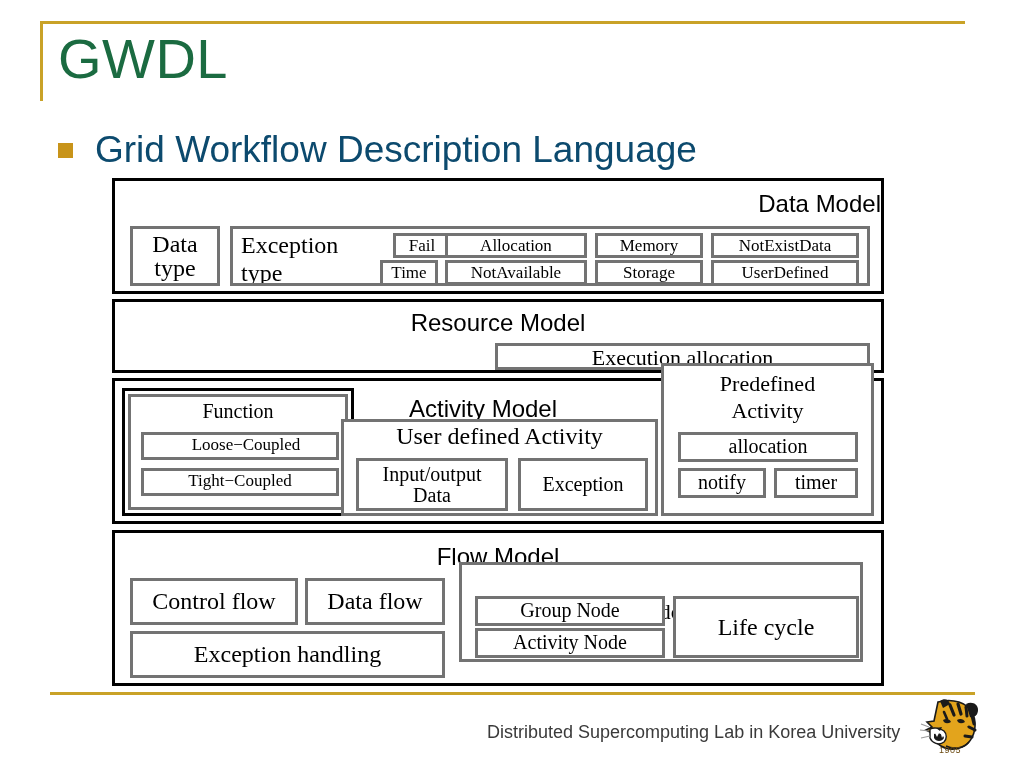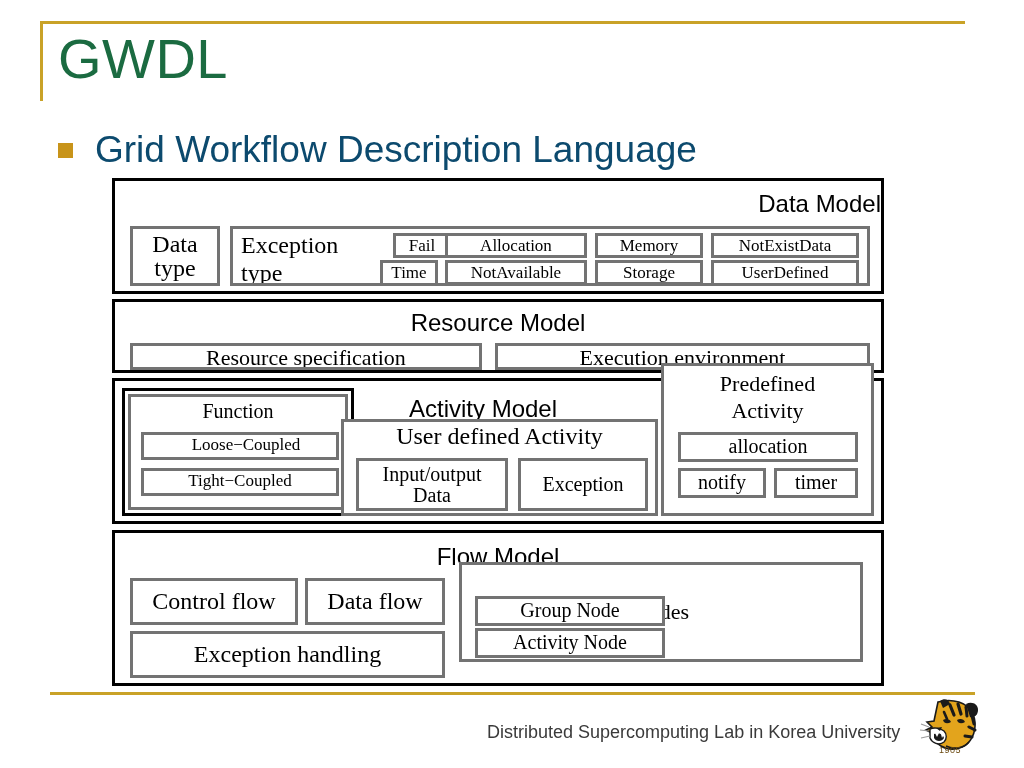--- a/index.html
+++ b/index.html
@@ -173,22 +173,21 @@
       <span class="nbox clip f17" style="left:147px; top:31px; width:58px; height:36px;">Time</span>
       <span class="nbox clip f17" style="left:212px; top:31px; width:142px; height:25px;">NotAvailable</span>
       <span class="nbox clip f17" style="left:362px; top:31px; width:108px; height:25px;">Storage</span>
       <span class="nbox clip f17" style="left:478px; top:31px; width:148px; height:37px;">UserDefined</span>
     </div>
   </div>
 
   <div class="model-box" style="left:0; top:121px; width:772px; height:74px;">
     <div class="model-title" style="top:7px;">Resource Model</div>
 
-    <div class="nbox clip f22" style="left:15px; top:41px; width:352px; height:27px;">Resource specification</div>
-    <div class="nbox clip f22" style="left:380px; top:41px; width:375px; height:27px;">Execution environment</div>
+    <div class="nbox clip f22" style="left:380px; top:41px; width:375px; height:27px;">Execution allocation</div>
   </div>
 
   <div class="model-box" style="left:0; top:200px; width:772px; height:146px;">
     <div class="model-title" style="top:14px; left:160px; right:190px;">Activity Model</div>
 
     <div class="notch-outer" style="left:7px; top:7px; width:232px; height:128px;"></div>
 
     <div class="nbox" style="left:13px; top:13px; width:220px; height:116px; flex-direction:column; justify-content:flex-start;">
       <span class="f20" style="margin-top:4px;">Function</span>
       <span class="nbox clip f17" style="left:10px; top:35px; width:198px; height:28px;padding-left:12px;">Loose−Coupled</span>
@@ -215,20 +214,21 @@
     <div class="model-title" style="top:10px;">Flow Model</div>
 
     <div class="nbox f24" style="left:15px; top:45px; width:168px; height:47px;text-align:right;">Control flow</div>
     <div class="nbox f24" style="left:190px; top:45px; width:140px; height:47px;">Data flow</div>
     <div class="nbox f24" style="left:15px; top:98px; width:315px; height:47px;">Exception handling</div>
 
     <div class="nbox" style="left:344px; top:29px; width:404px; height:100px; flex-direction:column; justify-content:center;">
       <span class="f22" style="margin-top:1px;">Nodes</span>
       <span class="nbox clip f20" style="left:13px; top:31px; width:190px; height:30px;">Group Node</span>
       <span class="nbox clip f20" style="left:13px; top:63px; width:190px; height:30px;">Activity Node</span>
+      <span class="nbox f24" style="left:211px; top:31px; width:186px; height:62px;">Life cycle</span>
     </div>
   </div>
 </div>
 
 <div class="footer-text">Distributed Supercomputing Lab in Korea University</div>
 
 <svg id="tiger-logo" viewBox="0 0 68 66">
   <g>
 
     <path d="M22 6 C36 2 52 6 57 18 C61 28 59 40 52 47 C45 54 33 55 25 50 C20 47 17 42 16 37 L10 34 L16 31 L11 26 L18 25 Z" fill="#E3A41C" stroke="#1a1a1a" stroke-width="1.6"></path>

